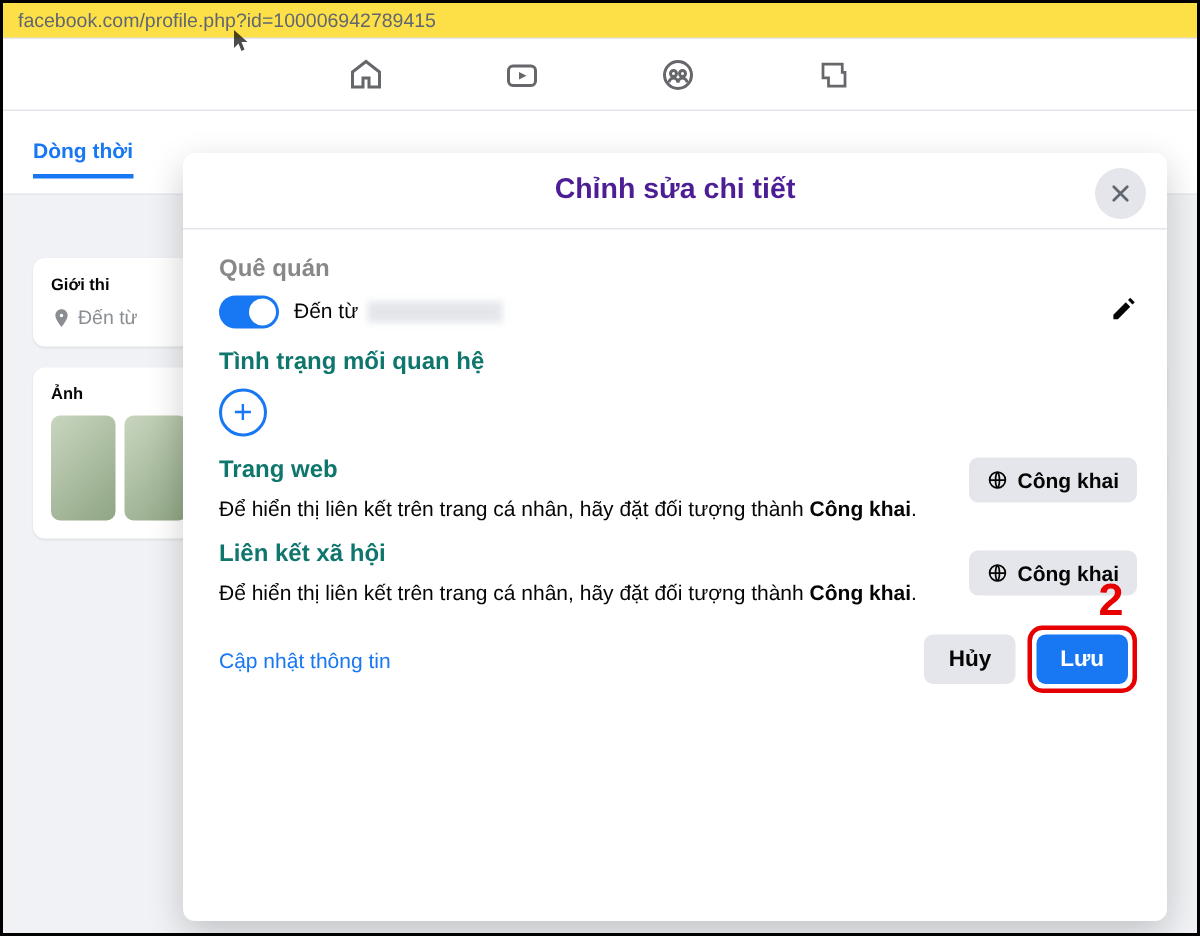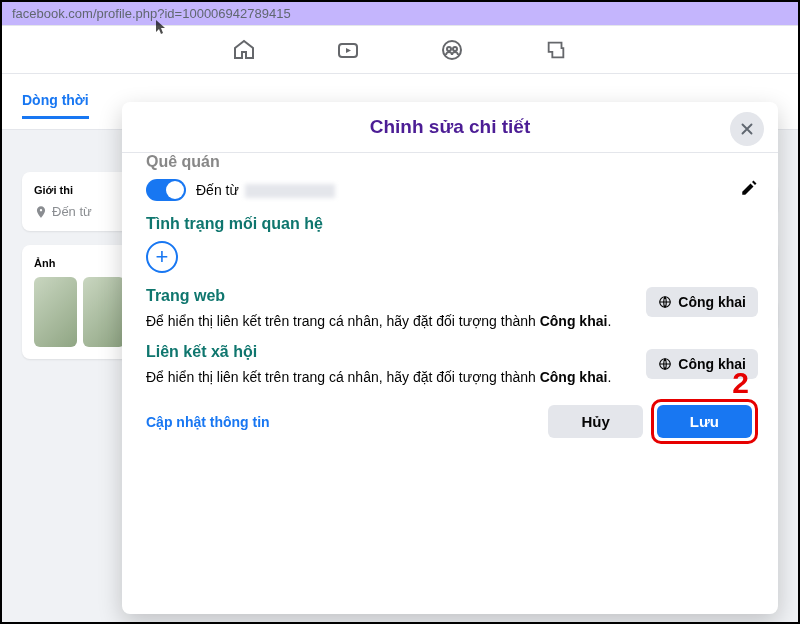--- a/index.html
+++ b/index.html
@@ -1,18 +1,18 @@
 <!DOCTYPE html>
 <html><head>
 <meta charset="utf-8">
 <style>
   * { box-sizing: border-box; margin: 0; padding: 0; font-family: Helvetica, Arial, sans-serif; }
   body { background: #f0f2f5; width: 800px; height: 624px; overflow: hidden; position: relative; border: 2px solid #000; }
   
-  .url-bar { background: #c4b5fd; padding: 4px 10px; font-size: 13px; color: #606770; border-bottom: 1px solid #e4e6eb; }
+  .url-bar { background: #fde047; padding: 4px 10px; font-size: 13px; color: #606770; border-bottom: 1px solid #e4e6eb; }
   
   .cursor { position: absolute; top: 18px; left: 150px; font-size: 16px; pointer-events: none; }
   
   .top-nav { background: #fff; height: 48px; display: flex; justify-content: center; align-items: center; gap: 80px; border-bottom: 1px solid #e4e6eb; box-shadow: 0 1px 2px rgba(0,0,0,0.05); }
   .top-nav .nav-icon { width: 24px; height: 24px; color: #65676b; display: flex; align-items: center; justify-content: center; }
   
   .bg-tabs { background: #fff; padding: 10px 20px; display: flex; gap: 20px; border-bottom: 1px solid #e4e6eb; }
   .bg-tab { color: #1877f2; font-weight: 600; font-size: 14px; padding: 8px 0; border-bottom: 3px solid #1877f2; }
   
   .bg-sidebar { position: absolute; left: 20px; top: 170px; width: 115px; }
@@ -55,23 +55,23 @@
   
   .highlight-box { border: 3px solid #e60000; border-radius: 14px; padding: 8px 10px; position: relative; }
   .callout { position: absolute; font-size: 30px; font-weight: 700; color: #e60000; }
   .callout-1 { right: 10px; top: -36px; }
   .callout-2 { right: 6px; top: -36px; }
   
   .privacy-btn { background: #e4e6eb; border: none; border-radius: 6px; padding: 7px 12px; font-size: 14px; font-weight: 600; color: #050505; display: flex; align-items: center; gap: 6px; cursor: pointer; }
   .globe { width: 14px; height: 14px; }
   
   .footer-row { display:flex; align-items: center; justify-content: space-between; padding-top: 6px; }
-  .update-link { color: #1877f2; font-size: 14px; font-weight: 700; text-align: right; }
+  .update-link { color: #1877f2; font-size: 14px; font-weight: 400; text-align: right; }
   .btn-group { display:flex; gap: 8px; align-items: center; position: relative; }
-  .btn { border: none; border-radius: 6px; padding: 8px 33px; font-size: 15px; font-weight: 600; cursor: pointer; }
+  .btn { border: none; border-radius: 6px; padding: 8px 16px; font-size: 15px; font-weight: 600; cursor: pointer; }
   .btn-cancel { background: #e4e6eb; color: #050505; }
   .btn-save { background: #1877f2; color: #fff; }
   .save-highlight { border: 3px solid #e60000; border-radius: 10px; padding: 3px; position: relative; }
   
   .desc { font-size: 14px; color: #050505; }
   .desc b { font-weight: 600; }
 </style>
 </head>
 <body>
 
@@ -148,21 +148,21 @@
     <div class="modal-title">Chỉnh sửa chi tiết</div>
     <div class="close-btn">
       <svg viewBox="0 0 24 24">
           <path d="M6 6 L18 18 M18 6 L6 18" stroke="#606770" stroke-width="2.5" stroke-linecap="round"></path>
         </svg>
     </div>
   </div>
   <div class="modal-body">
 
     <div class="section" style="margin-top:-6px;">
-      <div class="section-title" style="color:#888;">Quê quán</div>
+      <div class="section-title" style="color:#888;margin-top:18px;">Quê quán</div>
       <div class="row">
         <div class="toggle on">
             <div class="knob"></div>
           </div>
         <div class="row-main">
           <span class="row-text">Đến từ</span>
           <span class="blur-box"></span>
         </div>
         <div class="edit-icon">
           <svg width="18" height="18" viewBox="0 0 24 24" fill="#050505">

